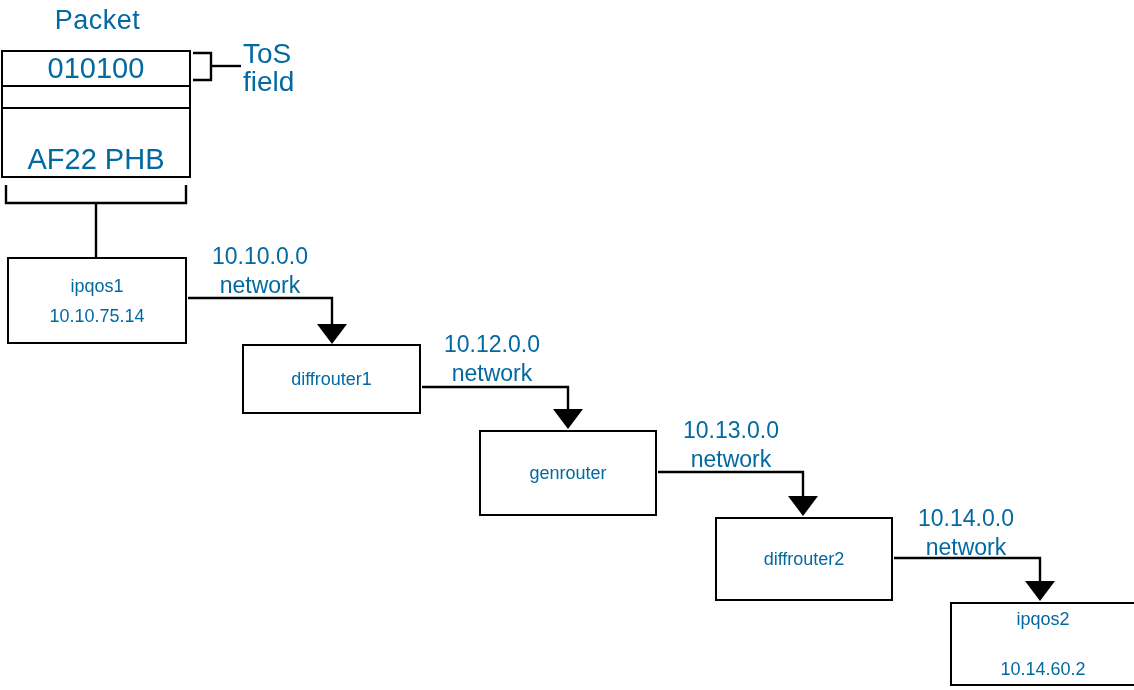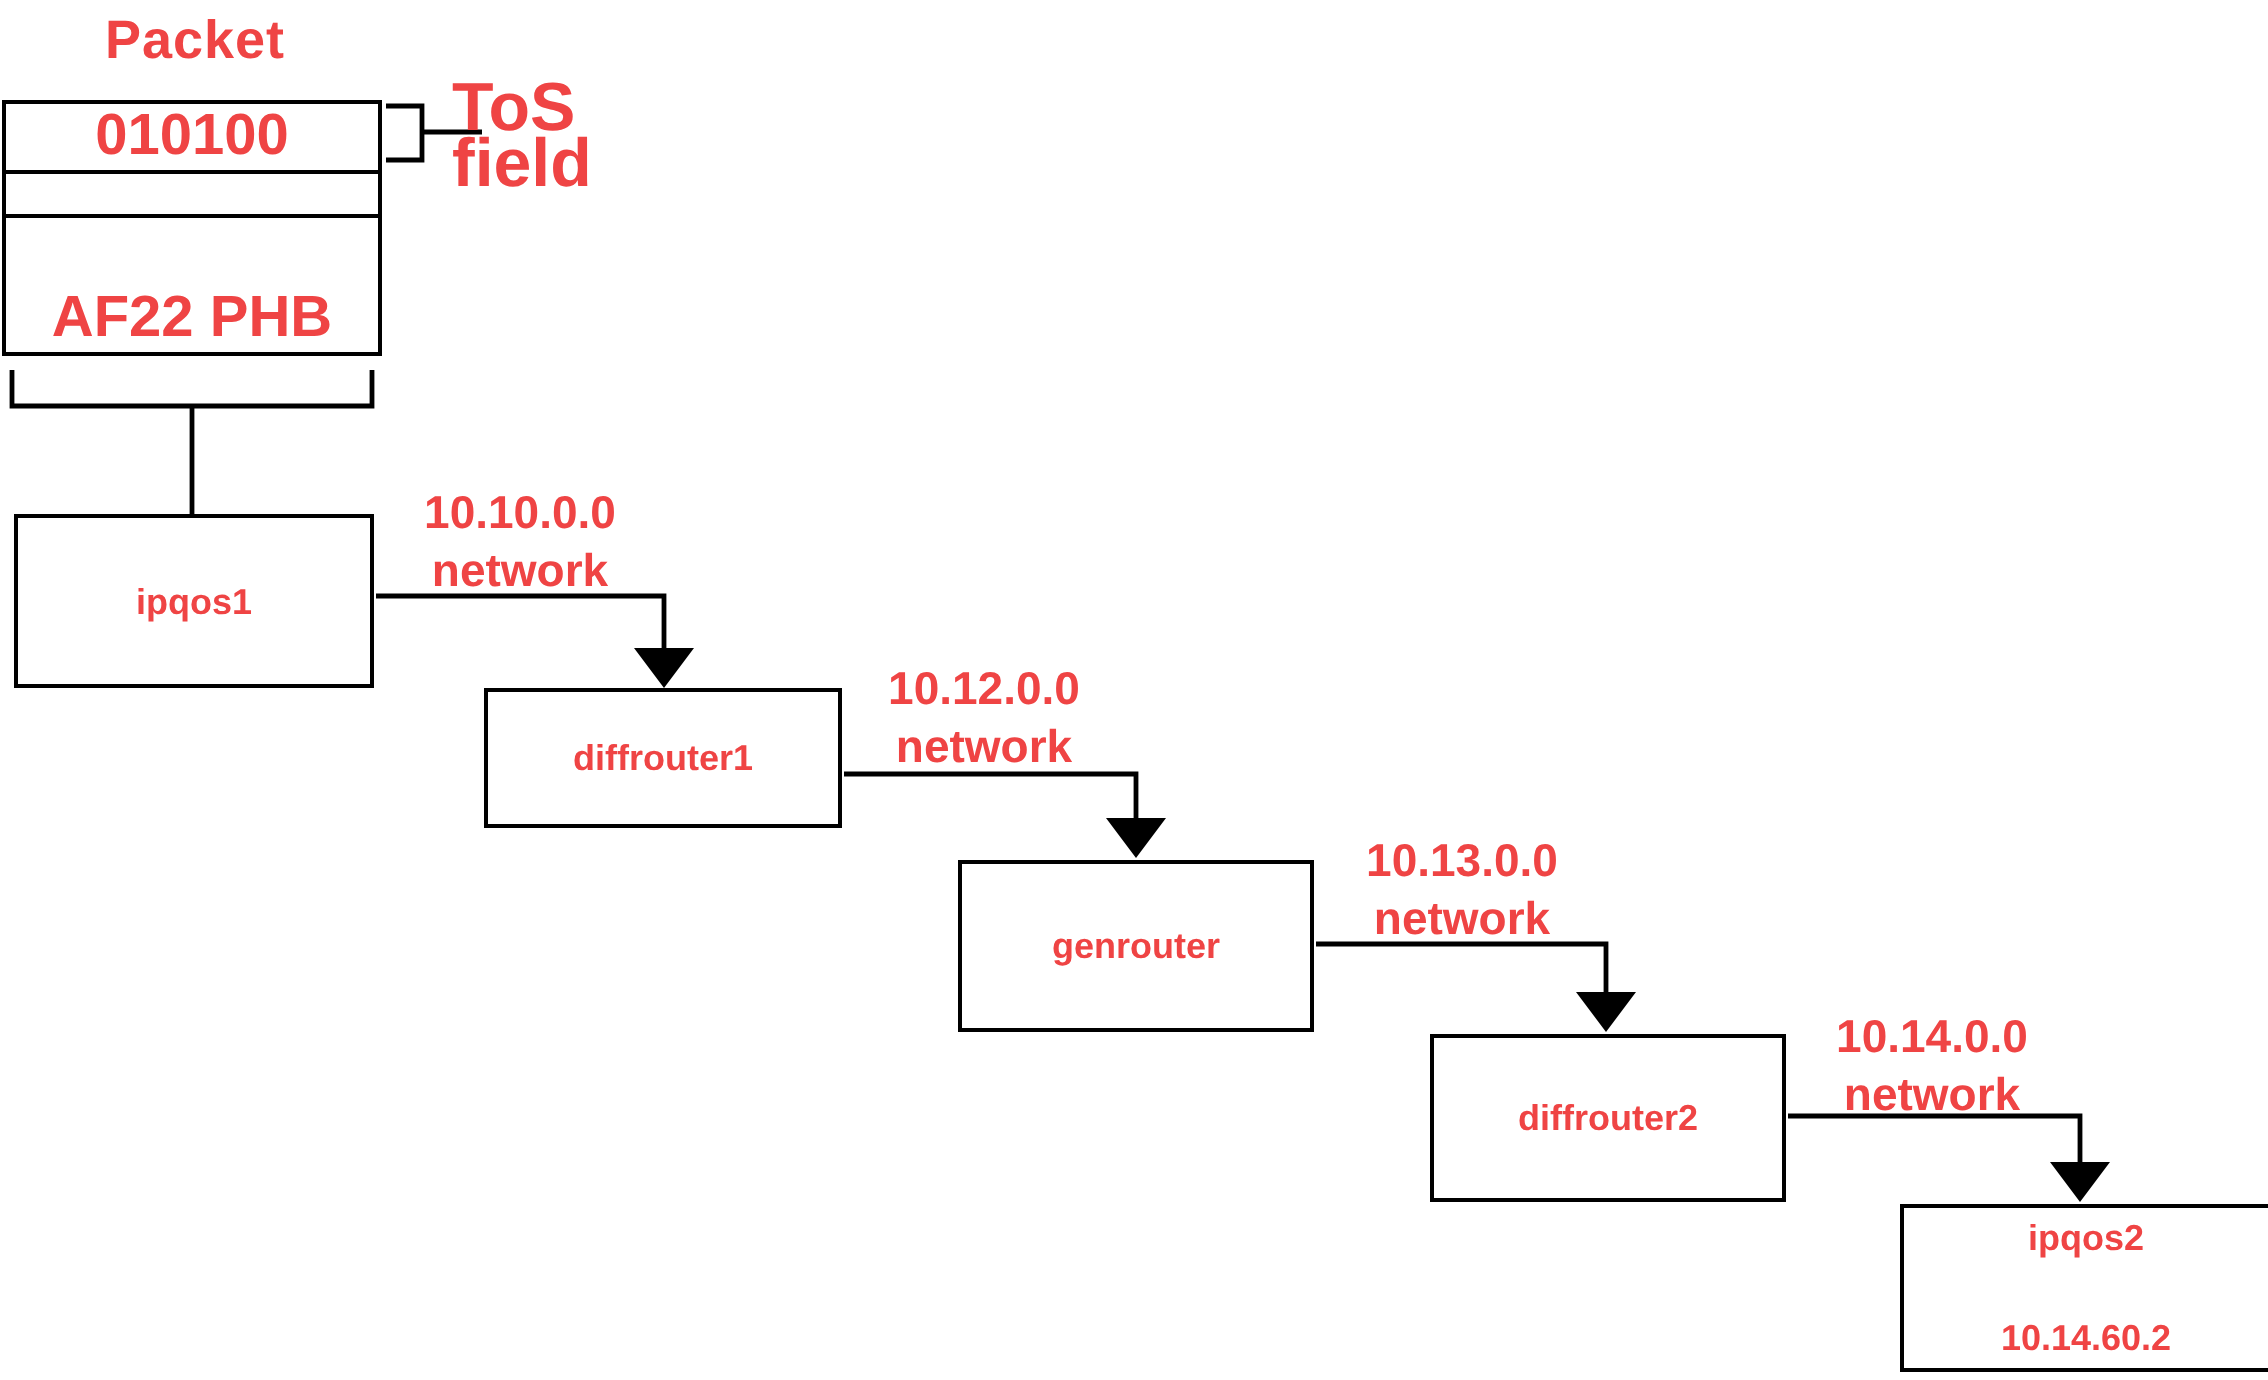--- a/index.html
+++ b/index.html
@@ -6,23 +6,22 @@
     margin: 0;
     padding: 0;
     background: #ffffff;
   }
   #stage {
     position: relative;
     width: 1134px;
     height: 690px;
     background: #ffffff;
     font-family: "Liberation Sans", "DejaVu Sans", sans-serif;
-    color: #ef4444;
+    color: #0369a1;
     overflow: hidden;
-    font-weight: bold;
   }
   #wires {
     position: absolute;
     left: 0;
     top: 0;
     width: 1134px;
     height: 690px;
   }
   .label {
     position: absolute;
@@ -83,21 +82,21 @@
     line-height: 28.5px;
     text-align: center;
     white-space: nowrap;
   }
   #netlabel-0 { left: 185px; top: 242px; }
   #netlabel-1 { left: 417px; top: 330px; }
   #netlabel-2 { left: 656px; top: 416px; }
   #netlabel-3 { left: 891px; top: 504px; }
 
   #packet-title { left: 40px; top: 6px; width: 115px; letter-spacing: 0.5px; }
-  #tos-callout-label { left: 226px; top: 40px; line-height: 28px; font-size: 34px; }
+  #tos-callout-label { left: 243px; top: 40px; line-height: 28px; font-size: 28px; }
 </style>
 </head>
 <body>
 
 <div id="stage">
 
   <svg id="wires" viewBox="0 0 1134 690" fill="none" stroke="#000" stroke-width="2.4">
 
     <g>
       <path d="M193,53 H211 V80 H193"></path>
@@ -138,20 +137,21 @@
     <div class="p-row p-row3">AF22 PHB</div>
   </div>
 
   <div class="label" id="tos-callout-label">
     <div>ToS</div>
     <div>field</div>
   </div>
 
   <div class="node" id="node-ipqos1">
     <div>ipqos1</div>
+    <div>10.10.75.14</div>
   </div>
 
   <div class="node" id="node-diffrouter1">
     <div>diffrouter1</div>
   </div>
 
   <div class="node" id="node-genrouter">
     <div>genrouter</div>
   </div>
 

